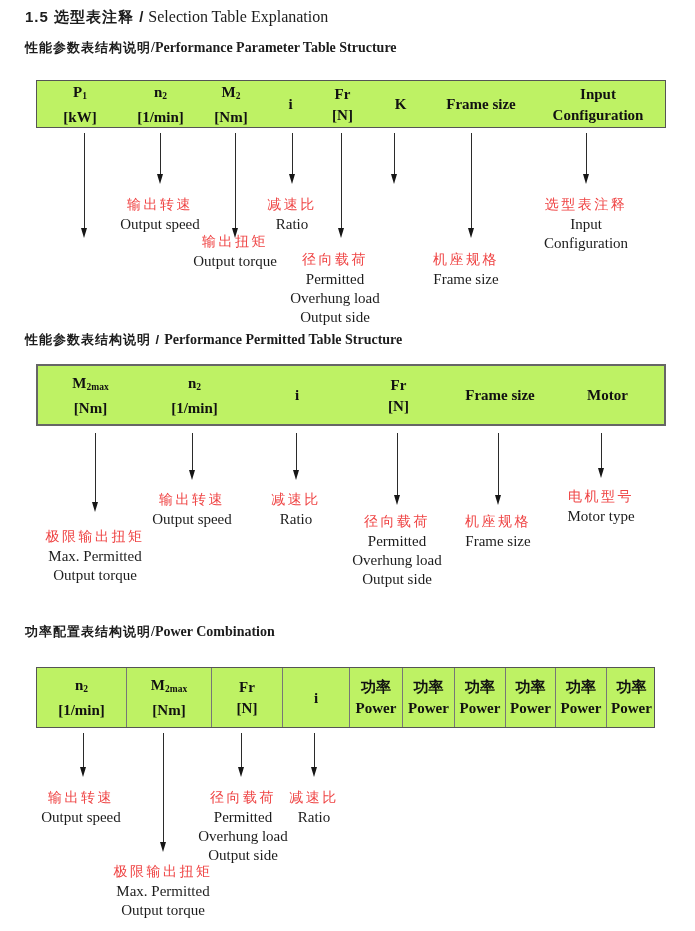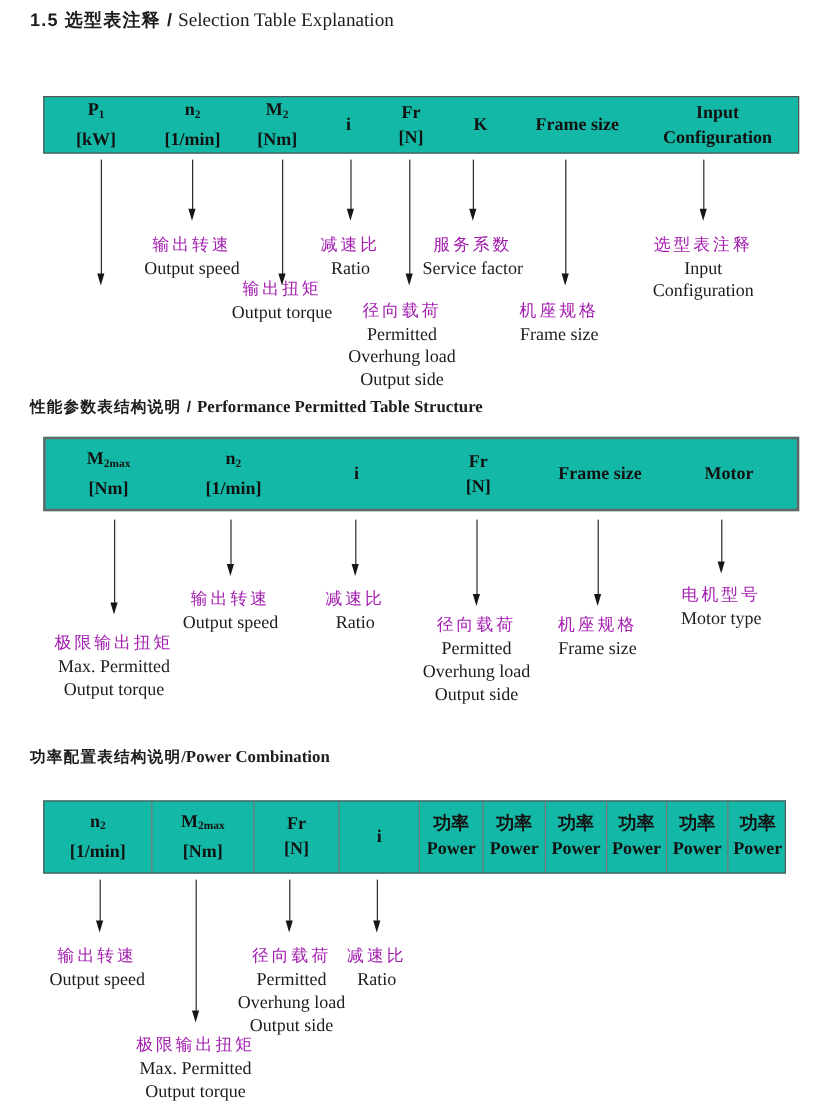--- a/index.html
+++ b/index.html
@@ -7,49 +7,52 @@
 
   
   .title{position:absolute;left:14px;top:8px;white-space:nowrap;}
   .title .zh{font-family:"Liberation Sans","DejaVu Sans",sans-serif;font-weight:bold;font-size:15px;letter-spacing:1px;}
   .title .en{font-family:"Liberation Serif","DejaVu Serif",serif;font-size:16px;}
   .sec-heading{position:absolute;left:14px;white-space:nowrap;}
   .sec-heading .zh{font-family:"Liberation Sans","DejaVu Sans",sans-serif;font-weight:bold;font-size:13px;letter-spacing:1px;}
   .sec-heading .en{font-family:"Liberation Serif","DejaVu Serif",serif;font-weight:bold;font-size:14px;}
 
   
-  .ptable{position:absolute;background:#14b8a6;border:1px solid #555;display:flex;box-sizing:border-box;align-items:stretch;}
+  .ptable{position:absolute;background:#bef264;border:1px solid #555;display:flex;box-sizing:border-box;align-items:stretch;}
   .t2{border-width:2px;border-color:#666;}
   .col{flex:0 0 auto;display:flex;flex-direction:column;justify-content:center;align-items:center;text-align:center;box-sizing:border-box;
        font-family:"Liberation Serif","DejaVu Serif",serif;font-weight:bold;color:#111;}
   .col .l1{font-size:15px;line-height:16px;white-space:nowrap;}
   .col .l1 sub{font-size:9.5px;vertical-align:-2px;}
   .col .l2{font-size:15px;line-height:16px;margin-top:5px;white-space:nowrap;}
   .col .l2:empty{display:none;}
   .t3 .col + .col{border-left:1px solid #777;}
 
   
   .diagram{position:absolute;left:0;width:695px;}
   .arrow{position:absolute;width:0;border-left:1px solid #2b2b2b;}
   .arrow::after{content:"";position:absolute;left:-4px;bottom:-10px;width:0;height:0;
                 border:3.5px solid transparent;border-top:10px solid #161616;}
   .lbl{position:absolute;transform:translateX(-50%);text-align:center;}
-  .lbl .zh{font-family:Liberation Serif, serif;font-size:14px;letter-spacing:2.5px;line-height:20px;white-space:nowrap;color:#a21caf;}
+  .lbl .zh{font-family:Liberation Serif, serif;font-size:14px;letter-spacing:2.5px;line-height:20px;white-space:nowrap;color:#ef4444;}
   .lbl .en{font-family:"Liberation Serif","DejaVu Serif",serif;font-size:15px;line-height:19px;white-space:pre-line;color:#1c1c1c;}
 </style>
 </head>
 <body>
 
 <div class="page">
 
   <div class="title">
     <span class="zh">1.5 选型表注释 /</span>
     <span class="en">Selection Table Explanation</span>
   </div>
 
+  <div class="sec-heading" style="top:38px">
+    <span class="zh">性能参数表结构说明</span><span class="en">/Performance Parameter Table Structure</span>
+  </div>
 
   <div class="ptable t1" style="left:25px;top:80px;width:630px;height:48px">
     <div class="col" style="width:86px">
       <div class="l1"><span>P</span><sub>1</sub></div>
       <div class="l2">[kW]</div>
     </div>
     <div class="col" style="width:75px">
       <div class="l1"><span>n</span><sub>2</sub></div>
       <div class="l2">[1/min]</div>
     </div>
@@ -90,24 +93,20 @@
     <div class="arrow" style="left:575px;top:5px;height:44px"></div>
 
     <div class="lbl" style="left:149px;top:67px">
       <div class="zh">输出转速</div>
       <div class="en">Output speed</div>
     </div>
     <div class="lbl" style="left:281px;top:67px">
       <div class="zh">减速比</div>
       <div class="en">Ratio</div>
     </div>
-    <div class="lbl" style="left:383px;top:67px">
-      <div class="zh">服务系数</div>
-      <div class="en">Service factor</div>
-    </div>
     <div class="lbl" style="left:575px;top:67px">
       <div class="zh">选型表注释</div>
       <div class="en">Input
 Configuration</div>
     </div>
     <div class="lbl" style="left:224px;top:104px">
       <div class="zh">输出扭矩</div>
       <div class="en">Output torque</div>
     </div>
     <div class="lbl" style="left:324px;top:122px">

